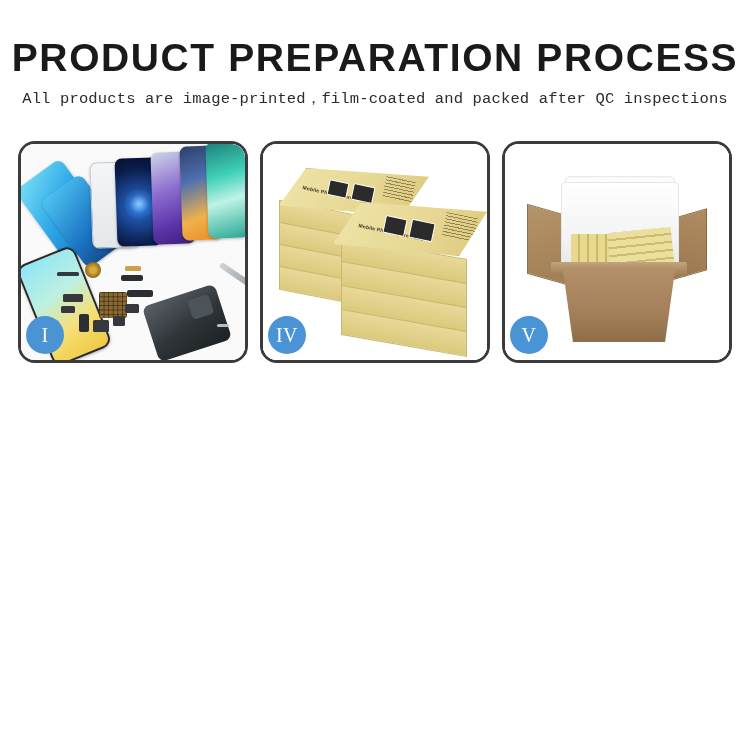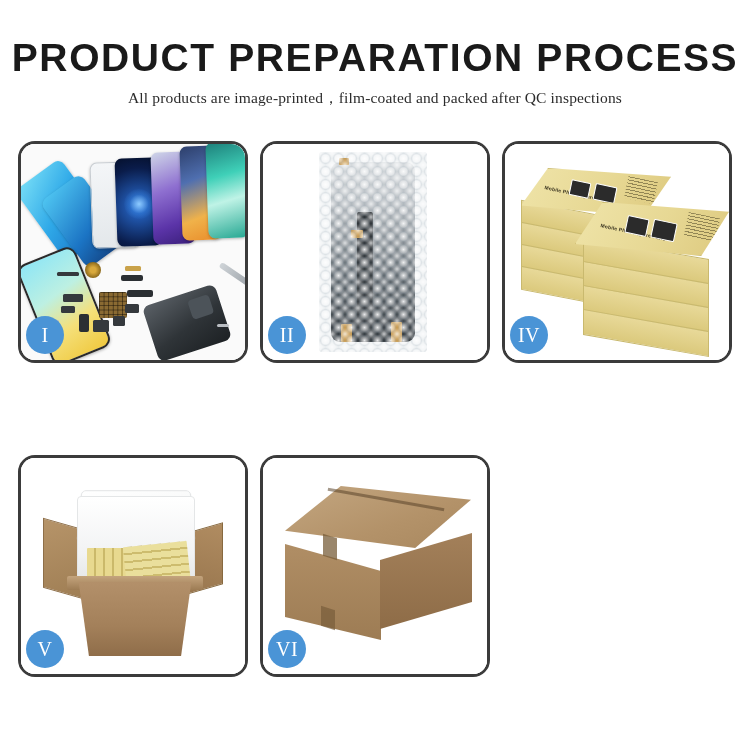--- a/index.html
+++ b/index.html
@@ -25,21 +25,21 @@
     font-family: "Liberation Sans", sans-serif;
     font-size: 39px;
     font-weight: bold;
     letter-spacing: 1.6px;
     color: #1a1a1a;
     line-height: 1.05;
     white-space: nowrap;
   }
   .subtitle {
     margin-top: 9px;
-    font-family: Liberation Serif, serif;
+    font-family: Liberation Mono, monospace;
     font-size: 15.5px;
     font-weight: normal;
     color: #2b2b2b;
     letter-spacing: 0.15px;
     white-space: nowrap;
   }
 
   
   .grid {
     position: absolute;
@@ -393,37 +393,20 @@
         <div class="part flex" style="left:106px; top:146px; width:26px; height:7px;"></div>
         <div class="part" style="left:104px; top:160px; width:14px; height:9px;"></div>
         <div class="backplate"></div>
         <div class="tweezer"></div>
         <div class="part silver" style="left:196px; top:180px; width:12px; height:3px;"></div>
       </div>
     </div>
     <div class="badge">I</div>
   </div>
 
-  <div class="panel p2">
-    <div class="panel-inner">
-      <div class="stage">
-        <div class="bubblepack">
-          <div class="bp-screen"></div>
-          <div class="bp-strip"></div>
-          <div class="bp-tape" style="left:20px; top:6px; width:10px; height:7px;"></div>
-          <div class="bp-tape" style="left:32px; top:78px; width:12px; height:8px;"></div>
-          <div class="bp-tape" style="left:22px; top:172px; width:11px; height:18px;"></div>
-          <div class="bp-tape" style="left:72px; top:170px; width:11px; height:20px;"></div>
-          <div class="bubbles"></div>
-          <div class="bubbles2"></div>
-        </div>
-      </div>
-    </div>
-    <div class="badge">II</div>
-  </div>
 
 
   <div class="panel p4">
     <div class="panel-inner">
       <div class="stage">
 
         <div class="sb-side" style="left:16px; top:66px; width:104px; height:22px; transform:skewY(11deg);"></div>
         <div class="sb-side" style="left:16px; top:88px; width:104px; height:22px; transform:skewY(11deg);"></div>
         <div class="sb-side" style="left:16px; top:110px; width:104px; height:22px; transform:skewY(11deg);"></div>
         <div class="sb-side" style="left:16px; top:132px; width:104px; height:22px; transform:skewY(11deg);"></div>
@@ -461,27 +444,14 @@
         <div class="foam"></div>
         <div class="yboxes"></div>
         <div class="yboxes2"></div>
         <div class="ct-rim"></div>
         <div class="ct-body"></div>
       </div>
     </div>
     <div class="badge">V</div>
   </div>
 
-  <div class="panel p6">
-    <div class="panel-inner">
-      <div class="stage">
-        <div class="bx-top"></div>
-        <div class="bx-left"></div>
-        <div class="bx-right"></div>
-        <div class="bx-seam"></div>
-        <div class="bx-tape1"></div>
-        <div class="bx-tape2"></div>
-      </div>
-    </div>
-    <div class="badge">VI</div>
-  </div>
 
 </div>
 
 </body></html>

